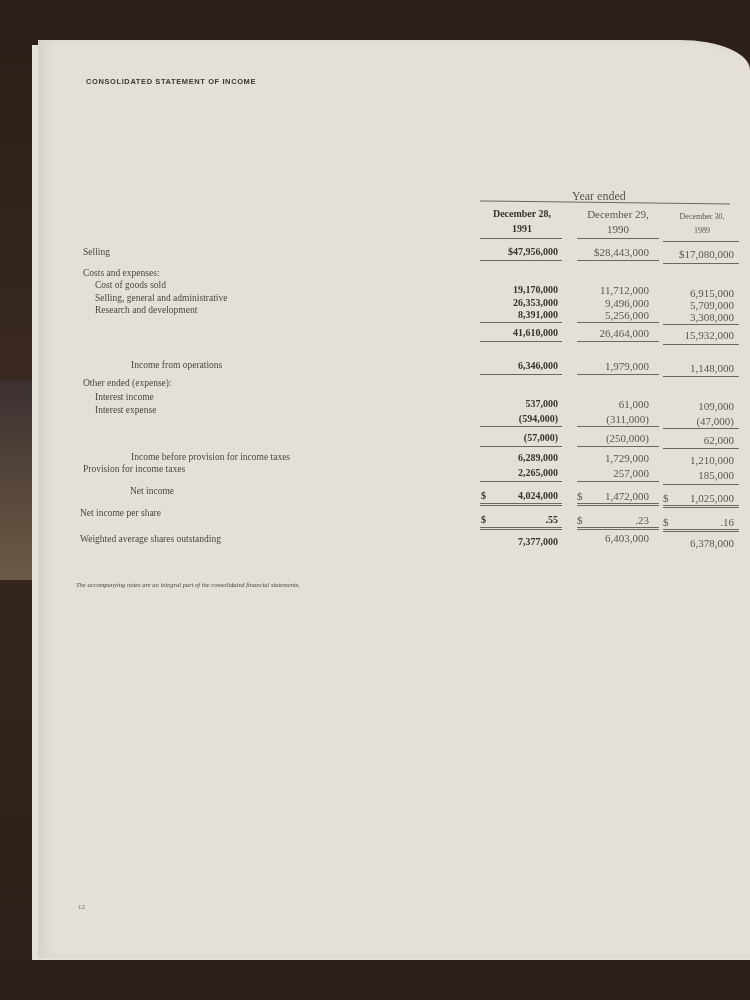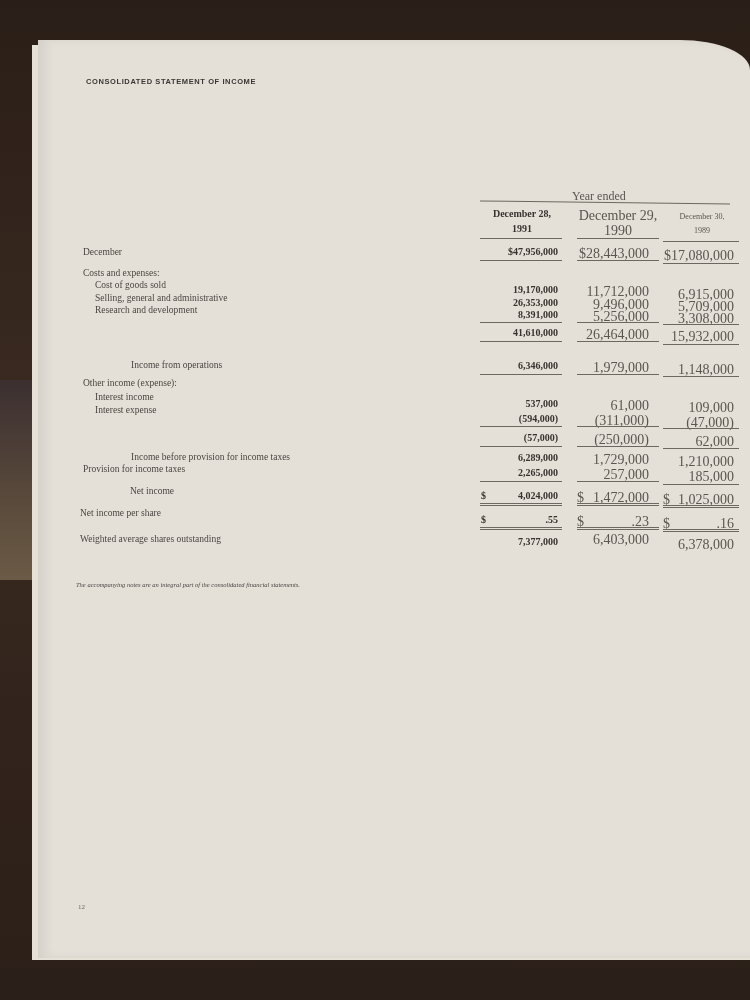--- a/index.html
+++ b/index.html
@@ -25,21 +25,21 @@
     }
     .title {
       position: absolute; left: 86px; top: 77px;
       font-family: "Liberation Sans", "DejaVu Sans", sans-serif;
       font-size: 7.5px; font-weight: bold; letter-spacing: 0.6px;
       color: #3a3734; font-variant: small-caps; text-transform: uppercase;
     }
     .t { position: absolute; color: #3f3a35; font-size: 10px; white-space: nowrap; }
     .lbl { font-size: 9.5px; color: #4a4540; }
     .c1 { font-weight: bold; color: #38332e; }
-    .c2, .c3 { color: #5a5650; font-size: 14px; }
+    .c2, .c3 { color: #5a5650; font-size: 11px; }
     .num { text-align: right; }
     .rule { position: absolute; height: 1px; background: #6c6760; }
     .rule.dbl { height: 3px; background: transparent; border-top: 1px solid #6c6760; border-bottom: 1px solid #6c6760; box-sizing: border-box; }
     .note {
       position: absolute; left: 76px; top: 581px;
       font-style: italic; font-size: 6.5px; color: #4a4540;
     }
     .pagenum { position: absolute; left: 78px; top: 903px; font-size: 7px; color: #6a655e; }
   </style>
 </head>
@@ -58,21 +58,21 @@
 <div class="t c1" style="left:482px; top:223px; width:80px; text-align:center;">1991</div>
 <div class="t c2" style="left:578px; top:208px; width:80px; text-align:center;">December 29,</div>
 <div class="t c2" style="left:578px; top:223px; width:80px; text-align:center;">1990</div>
 <div class="t c3" style="left:664px; top:212px; width:76px; text-align:center; font-size:8px;">December 30,</div>
 <div class="t c3" style="left:664px; top:226px; width:76px; text-align:center; font-size:8px;">1989</div>
 
 <div class="rule" style="left:480px; top:238px; width:82px;"></div>
 <div class="rule" style="left:577px; top:238px; width:82px;"></div>
 <div class="rule" style="left:663px; top:241px; width:76px;"></div>
 
-<div class="t lbl" style="left:83px; top:247px;">December</div>
+<div class="t lbl" style="left:83px; top:247px;">Selling</div>
 <div class="t c1 num" style="left:470px; top:246px; width:88px;">$47,956,000</div>
 <div class="t c2 num" style="left:565px; top:246px; width:84px;">$28,443,000</div>
 <div class="t c3 num" style="left:650px; top:248px; width:84px;">$17,080,000</div>
 <div class="rule" style="left:480px; top:260px; width:82px;"></div>
 <div class="rule" style="left:577px; top:260px; width:82px;"></div>
 <div class="rule" style="left:663px; top:263px; width:76px;"></div>
 
 <div class="t lbl" style="left:83px; top:268px;">Costs and expenses:</div>
 <div class="t lbl" style="left:95px; top:280px;">Cost of goods sold</div>
 <div class="t lbl" style="left:95px; top:293px;">Selling, general and administrative</div>
@@ -99,21 +99,21 @@
 <div class="rule" style="left:663px; top:344px; width:76px;"></div>
 
 <div class="t lbl" style="left:131px; top:360px;">Income from operations</div>
 <div class="t c1 num" style="left:470px; top:360px; width:88px;">6,346,000</div>
 <div class="t c2 num" style="left:565px; top:360px; width:84px;">1,979,000</div>
 <div class="t c3 num" style="left:650px; top:362px; width:84px;">1,148,000</div>
 <div class="rule" style="left:480px; top:374px; width:82px;"></div>
 <div class="rule" style="left:577px; top:374px; width:82px;"></div>
 <div class="rule" style="left:663px; top:376px; width:76px;"></div>
 
-<div class="t lbl" style="left:83px; top:378px;">Other income (expense):</div>
+<div class="t lbl" style="left:83px; top:378px;">Other ended (expense):</div>
 <div class="t lbl" style="left:95px; top:392px;">Interest income</div>
 <div class="t lbl" style="left:95px; top:405px;">Interest expense</div>
 
 <div class="t c1 num" style="left:470px; top:398px; width:88px;">537,000</div>
 <div class="t c1 num" style="left:470px; top:413px; width:88px;">(594,000)</div>
 <div class="t c2 num" style="left:565px; top:398px; width:84px;">61,000</div>
 <div class="t c2 num" style="left:565px; top:413px; width:84px;">(311,000)</div>
 <div class="t c3 num" style="left:650px; top:400px; width:84px;">109,000</div>
 <div class="t c3 num" style="left:650px; top:415px; width:84px;">(47,000)</div>
 <div class="rule" style="left:480px; top:426px; width:82px;"></div>

